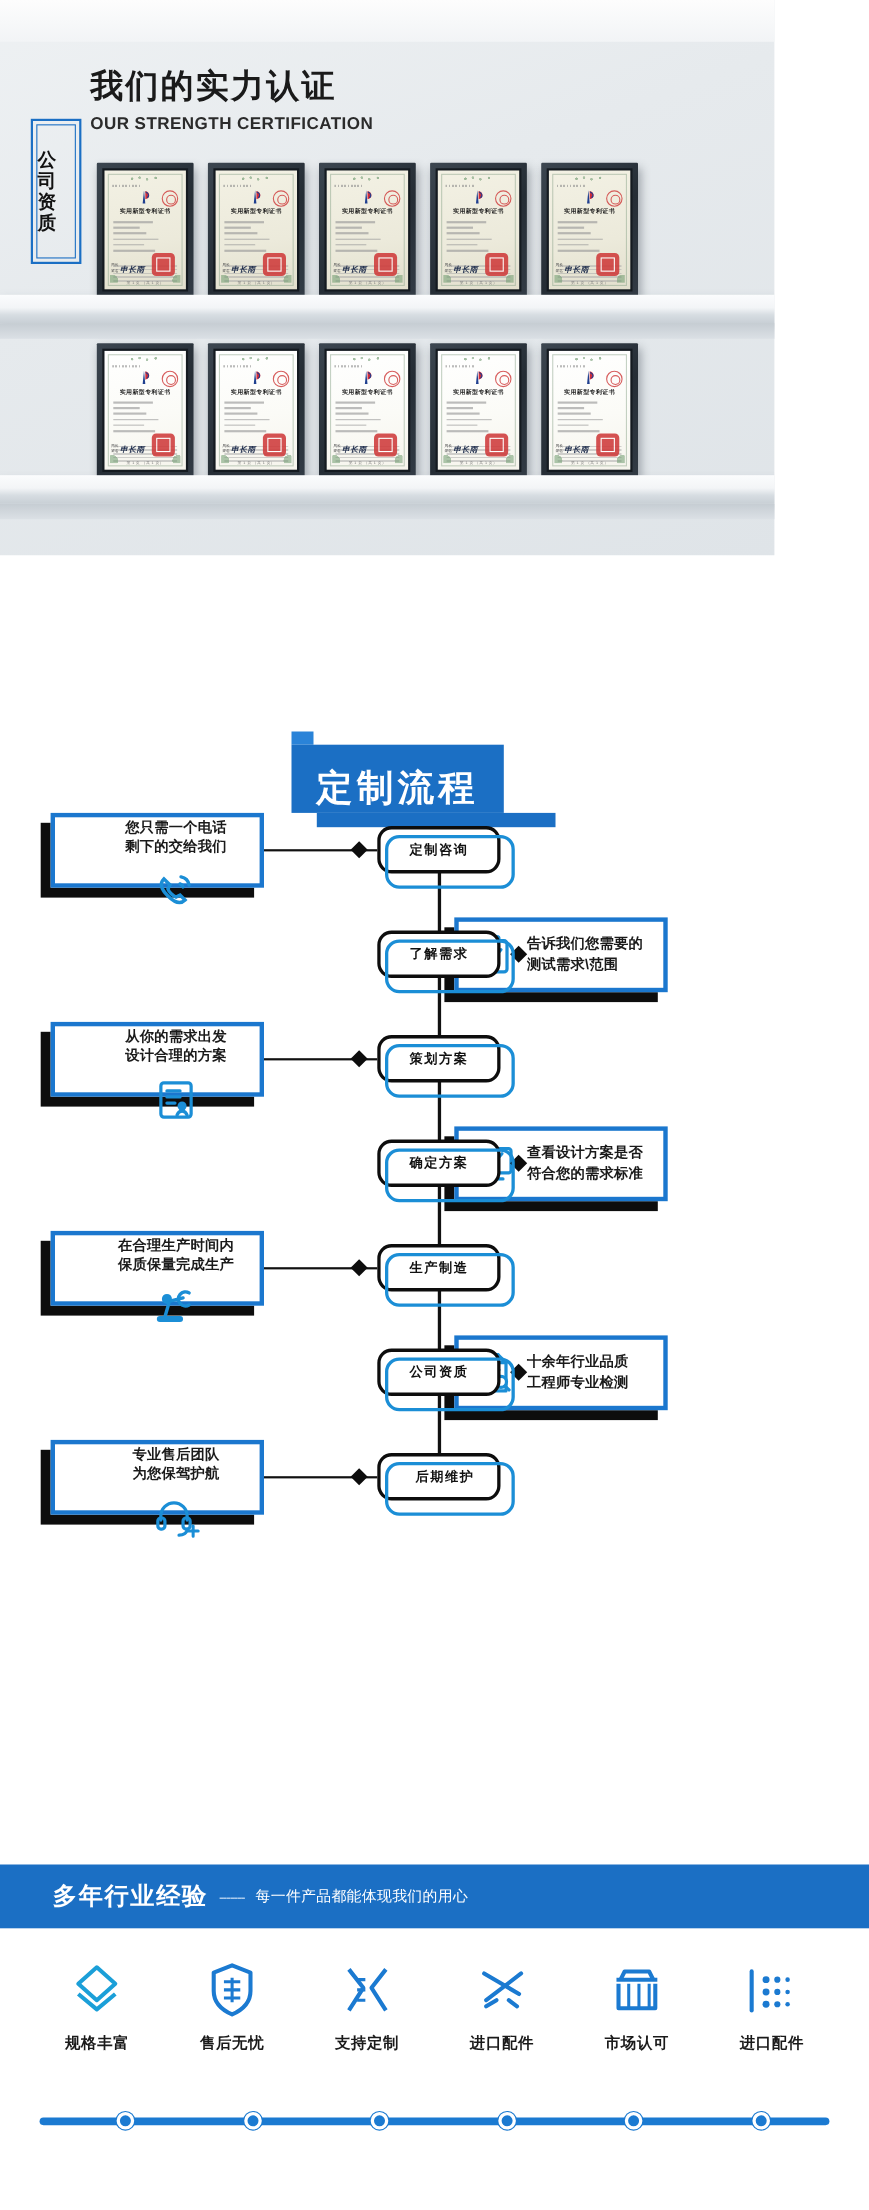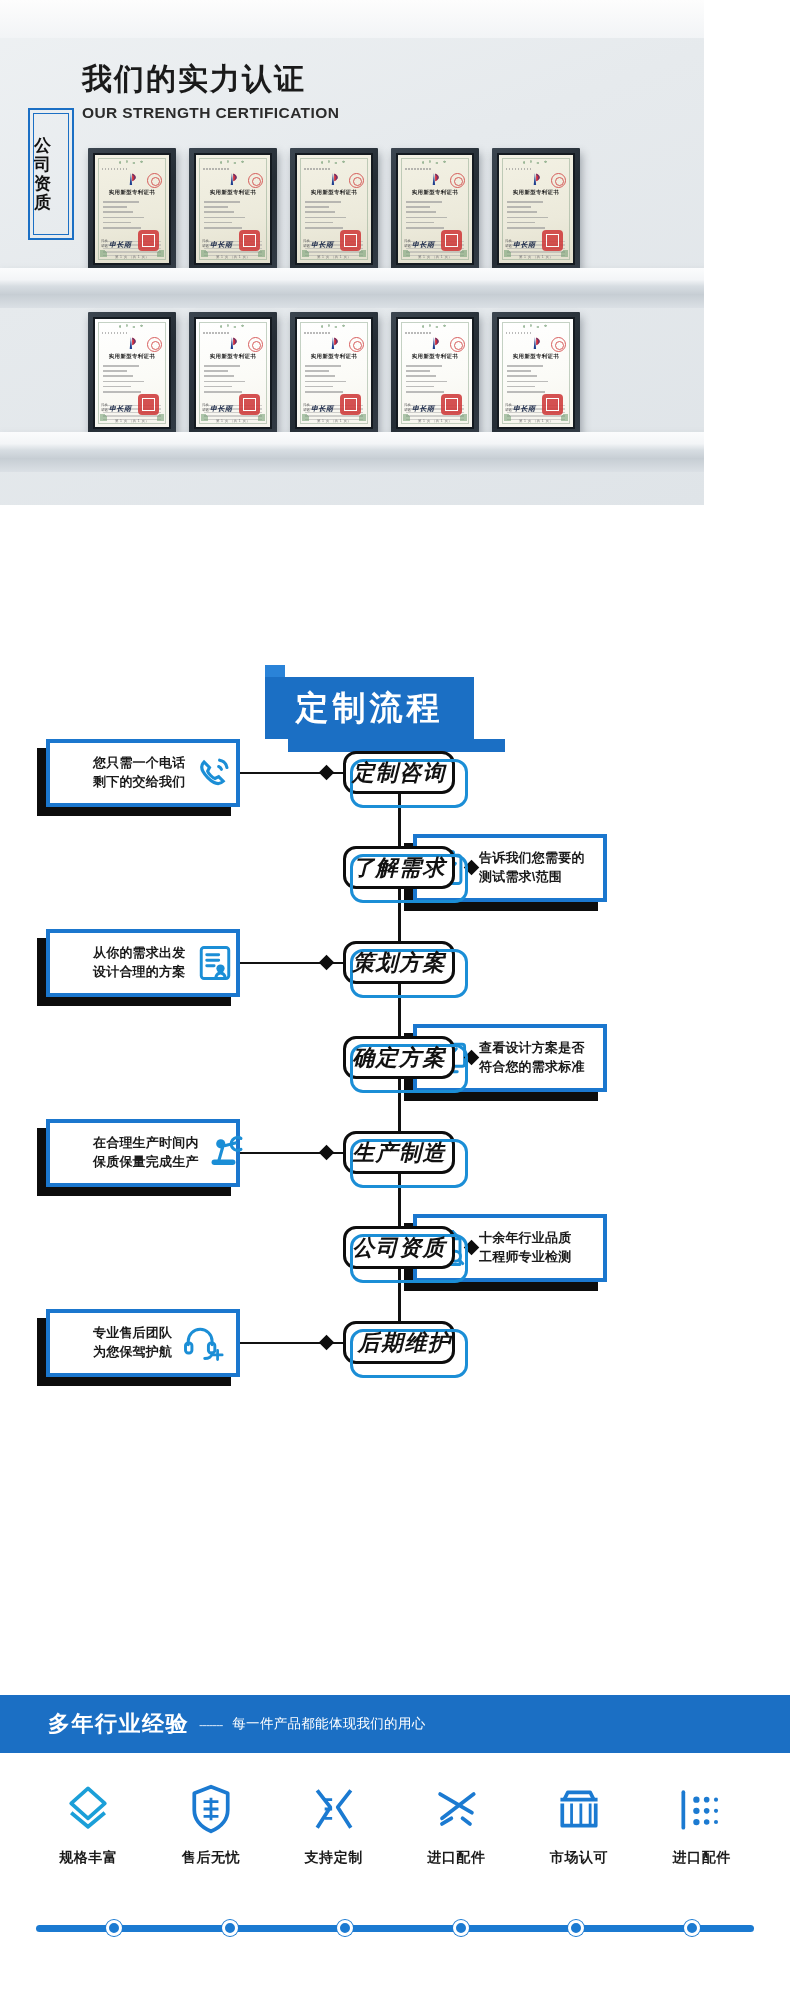--- a/index.html
+++ b/index.html
@@ -163,22 +163,22 @@
   }
   .cert-corner.rt{ left:auto; right:5px; transform:scaleX(-1); }
 
   
   .flow-section{
     position:absolute; left:0; top:505px; width:790px; height:1175px;
     background:#fff;
   }
   .flow-title{
     position:absolute; left:265px; top:172px;
-    width:209px; height:62px; background:#1b6fc4;
-    display:flex; align-items:center; justify-content:center;
+    width:193px; height:62px; background:#1b6fc4;
+    display:flex; align-items:flex-end; justify-content:center;
   }
   .flow-title span{
     font-size:33px; font-weight:bold; color:#fff; letter-spacing:4px;
   }
   .flow-title-shadow{
     position:absolute; left:288px; top:234px;
     width:217px; height:13px; background:#1b6fc4;
   }
   .flow-title-tab{
     position:absolute; left:265px; top:160px;
@@ -192,40 +192,40 @@
   }
 
   
   .step{
     position:absolute; width:112px; height:43px;
     background:#fff; border:3.4px solid #0d0d0d; border-radius:13px;
     display:flex; align-items:center; justify-content:center;
     z-index:6;
   }
   .step span{
-    font-size:22px; font-weight:bold; color:#111; letter-spacing:1.4px;font-style:italic;
+    font-size:12px; font-weight:bold; color:#111; letter-spacing:1.4px;
   }
   .step::after{
     content:""; position:absolute; left:4px; top:5px;
     width:112px; height:43px; border:3.4px solid #1b8ed6;
     border-radius:13px; z-index:-1;
   }
 
   
   .callout{ position:absolute; width:194px; height:68px; z-index:5; }
   .callout .blkshadow{
     position:absolute; left:-9px; top:9px; width:194px; height:68px;
     background:#0d0d0d;
   }
   .callout .box{
     position:absolute; left:0; top:0; width:194px; height:68px;
     background:#fff; border:4px solid #1b77ce;
     display:flex; align-items:center; padding:0 9px; gap:7px;
   }
-  .callout.left .box{ flex-direction:row;padding-left:43px; }
+  .callout.left .box{ flex-direction:column;padding-left:43px; }
   .callout.right .box{ flex-direction:row; }
   .callout .txt{
     font-size:13px; color:#1a1a1a; font-weight:bold;
     line-height:1.45; letter-spacing:.2px; white-space:nowrap;
   }
   .callout .ico{ flex:0 0 auto; width:46px; height:46px;
     display:flex; align-items:center; justify-content:center; }
 
   
   .conn{ position:absolute; height:2.6px; background:#111; z-index:4; }

